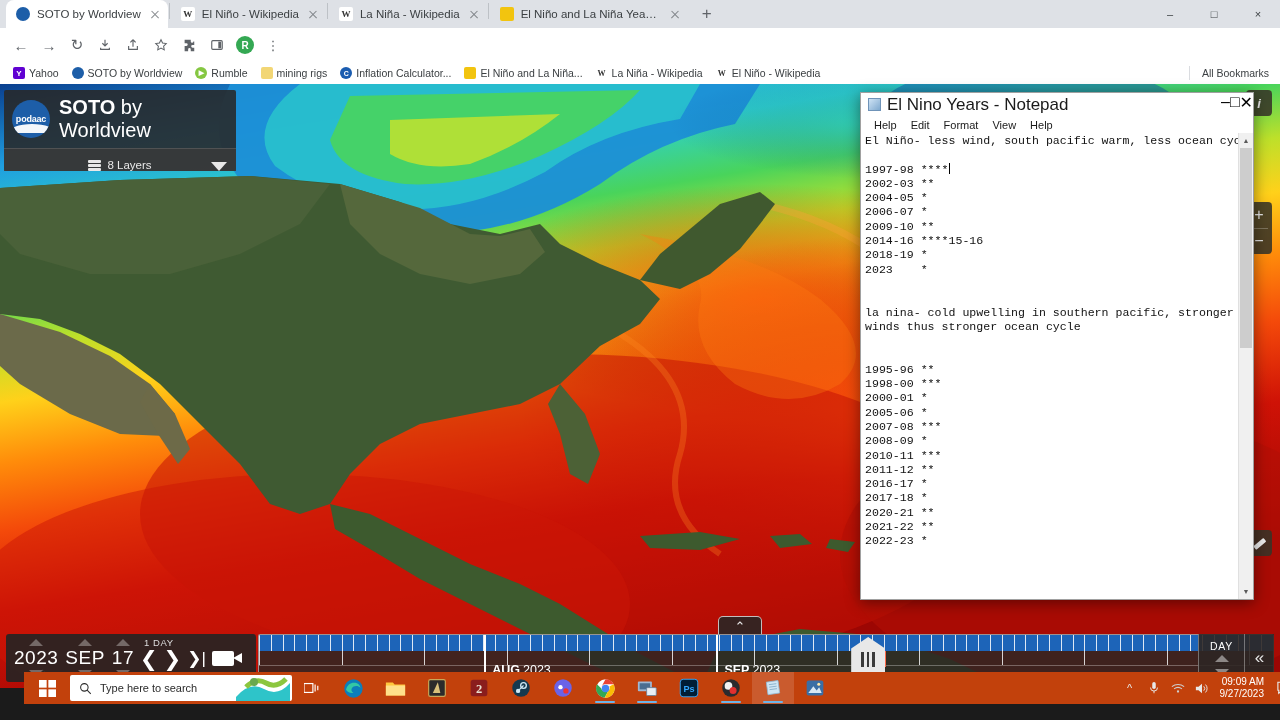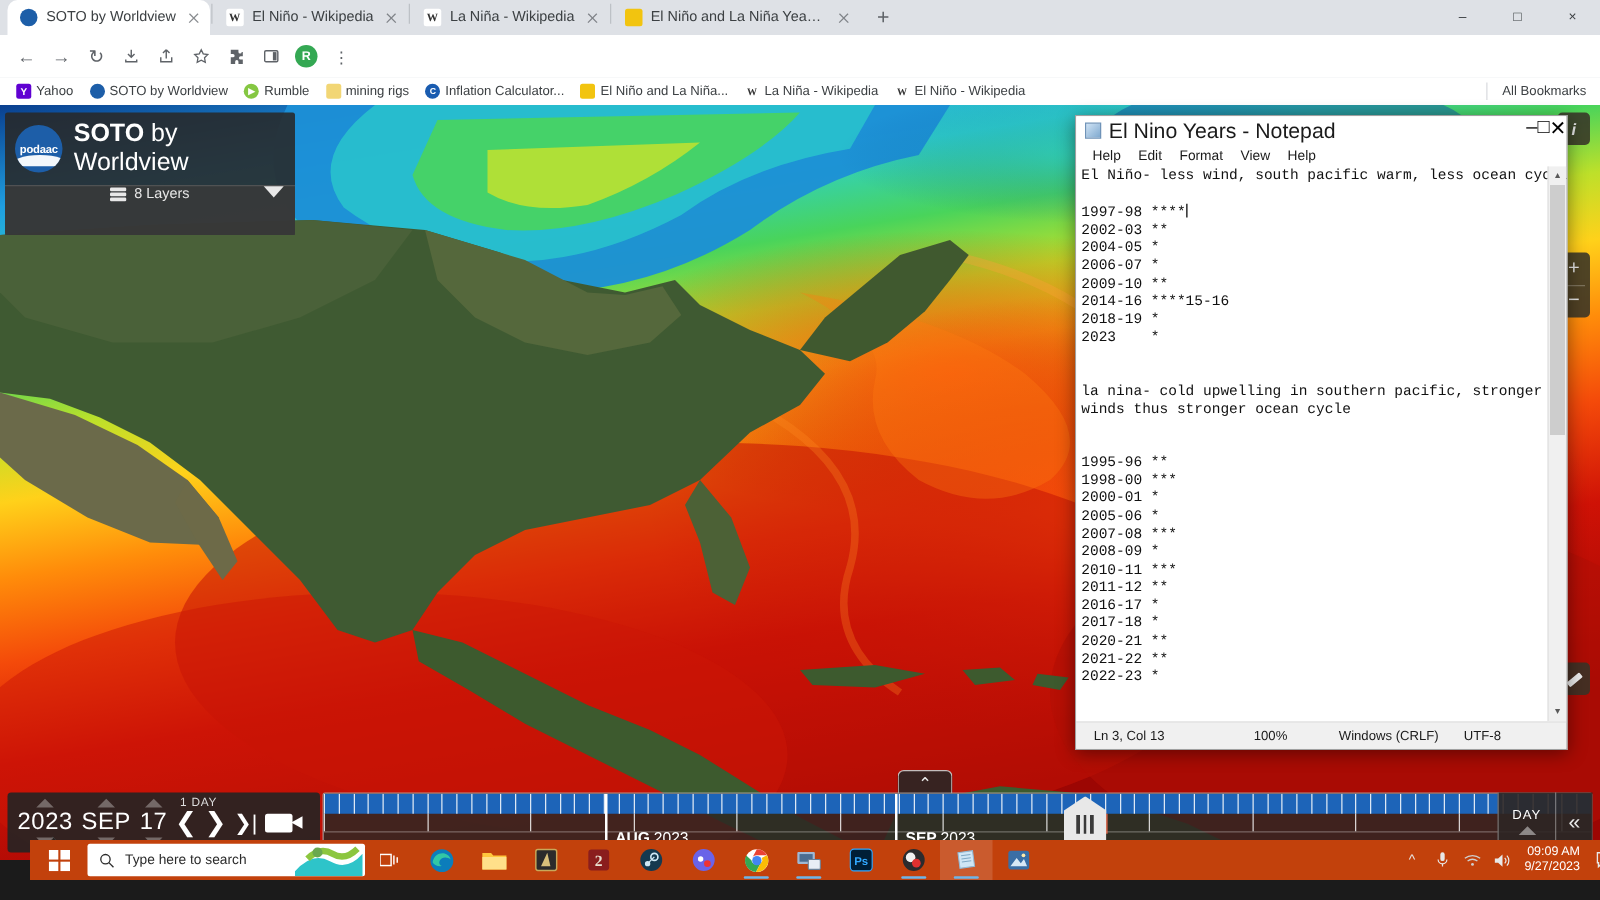--- a/index.html
+++ b/index.html
@@ -64,21 +64,21 @@
     border-radius:2px;
   }
   .soto-top { display:flex; align-items:center; gap:9px; padding:6px 10px 6px 8px; }
   .soto-logo { width:38px; height:38px; border-radius:50%; background:#1d5ea8; display:flex; align-items:center; justify-content:center; position:relative; overflow:hidden; flex:0 0 38px; }
   .soto-logo span { color:#fff; font-size:9px; font-weight:bold; letter-spacing:-.2px; z-index:2; }
   .soto-logo::after { content:''; position:absolute; left:-4px; bottom:5px; width:48px; height:9px;
     background:#fff; border-radius:50%/100% 100% 0 0; opacity:.95; }
   .soto-title { font-size:20px; color:#fff; }
   .soto-title b { font-weight:bold; }
   .soto-title i { font-style:normal; font-weight:300; }
-  .soto-layers { border-top:1px solid rgba(255,255,255,.13); display:flex; align-items:flex-start; justify-content:center; position:relative; height:40px; background:rgba(58,58,58,.85); }
+  .soto-layers { border-top:1px solid rgba(255,255,255,.13); display:flex; align-items:flex-end; justify-content:center; position:relative; height:23px; background:rgba(58,58,58,.85); }
   .soto-layers .lbl { font-size:11.5px; color:#e8e8e8; display:flex; align-items:center; gap:6px; }
   .layers-icon { display:inline-block; width:13px; height:11px; position:relative; }
   .layers-icon i { position:absolute; left:0; width:13px; height:3px; background:#e8e8e8; border-radius:1px; transform:skewX(-0deg); }
   .soto-chevron { position:absolute; right:9px; width:0; height:0; border-left:8px solid transparent; border-right:8px solid transparent; border-top:9px solid #e8e8e8; }
 
   
   .map-tool { position:absolute; right:8px; background:rgba(56,52,40,.88); border-radius:4px; display:flex; align-items:center; justify-content:center; color:#e6e6e6; }
   .tool-info { top:6px; width:26px; height:26px; font-size:13px; font-style:italic; font-weight:bold; }
   .tool-zoom { top:118px; width:26px; height:52px; flex-direction:column; }
   .tool-zoom div { height:26px; width:26px; display:flex; align-items:center; justify-content:center; font-size:16px; }
@@ -111,21 +111,21 @@
   .tl-monthlabel span { font-weight:300; margin-left:3px; }
   .tl-hairline { position:absolute; top:16px; width:1.5px; height:16px; background:#ff6b4a; }
   .tl-baseline { position:absolute; left:0; right:0; top:30px; height:1px; background:rgba(255,255,255,.3); }
   .tl-handle { position:absolute; width:34px; height:38px; }
   .tl-handle .hshape {
     width:34px; height:38px; background:#e8e8e8;
     clip-path: polygon(50% 0%, 100% 30%, 100% 100%, 0% 100%, 0% 30%);
     display:flex; align-items:flex-end; justify-content:center; padding-bottom:8px; gap:3px;
   }
   .tl-handle .hshape i { width:2.5px; height:15px; background:#3a3a3a; display:block; }
-  .tl-day { position:absolute; right:36px; bottom:6px; width:46px; height:48px; background:rgba(45,38,35,.9); border-left:1px solid rgba(255,255,255,.35); display:flex; flex-direction:column; align-items:center; justify-content:flex-end; gap:3px; }
+  .tl-day { position:absolute; right:36px; bottom:6px; width:46px; height:48px; background:rgba(45,38,35,.9); border-left:1px solid rgba(255,255,255,.35); display:flex; flex-direction:column; align-items:center; justify-content:center; gap:3px; }
   .tl-day .dlbl { font-size:10.5px; color:#fff; letter-spacing:.8px; }
   .tl-collapse { position:absolute; right:6px; bottom:6px; width:30px; height:48px; background:rgba(45,38,35,.9); border-left:1px solid rgba(255,255,255,.35); display:flex; align-items:center; justify-content:center; color:#e8e8e8; font-size:17px; }
   .tl-uparrow { position:absolute; left:718px; bottom:52px; width:44px; height:20px; background:rgba(45,38,35,.93); border:1px solid rgba(255,255,255,.7); border-bottom:none; border-radius:5px 5px 0 0; display:flex; align-items:center; justify-content:center; color:#e8e8e8; font-size:13px; }
 
   .cursor { position:absolute; left:42px; top:585px; width:11px; height:17px; }
 
   
   .notepad { position:absolute; left:860px; top:92px; width:394px; height:508px; background:#fff; border:1px solid #a0a0a0; box-shadow:0 3px 14px rgba(0,0,0,.45); display:flex; flex-direction:column; }
   .np-title { height:23px; background:#fff; display:flex; align-items:center; padding-left:7px; gap:6px; }
   .np-icon { width:13px; height:13px; background:linear-gradient(135deg,#cfe3f5,#7fa9cf); border:1px solid #6f93b8; }
@@ -600,26 +600,20 @@
 2017-18 *
 2020-21 **
 2021-22 **
 2022-23 *</span></div>
       <div class="np-scroll">
         <div class="sb-arrow">▲</div>
         <div class="sb-thumb"></div>
         <div class="sb-arrow bot">▼</div>
       </div>
     </div>
-    <div class="np-status">
-      <div class="s1">Ln 3, Col 13</div>
-      <div class="s2">100%</div>
-      <div class="s3">Windows (CRLF)</div>
-      <div class="s4">UTF-8</div>
-    </div>
   </div>
 
   <div class="taskbar">
     <div class="tb-start">
       <svg width="17" height="17" viewBox="0 0 16 16">
         <rect x="0" y="0" width="7.2" height="7.2" fill="#fff"></rect>
           <rect x="8.8" y="0" width="7.2" height="7.2" fill="#fff"></rect>
         <rect x="0" y="8.8" width="7.2" height="7.2" fill="#fff"></rect>
           <rect x="8.8" y="8.8" width="7.2" height="7.2" fill="#fff"></rect>
       </svg>

